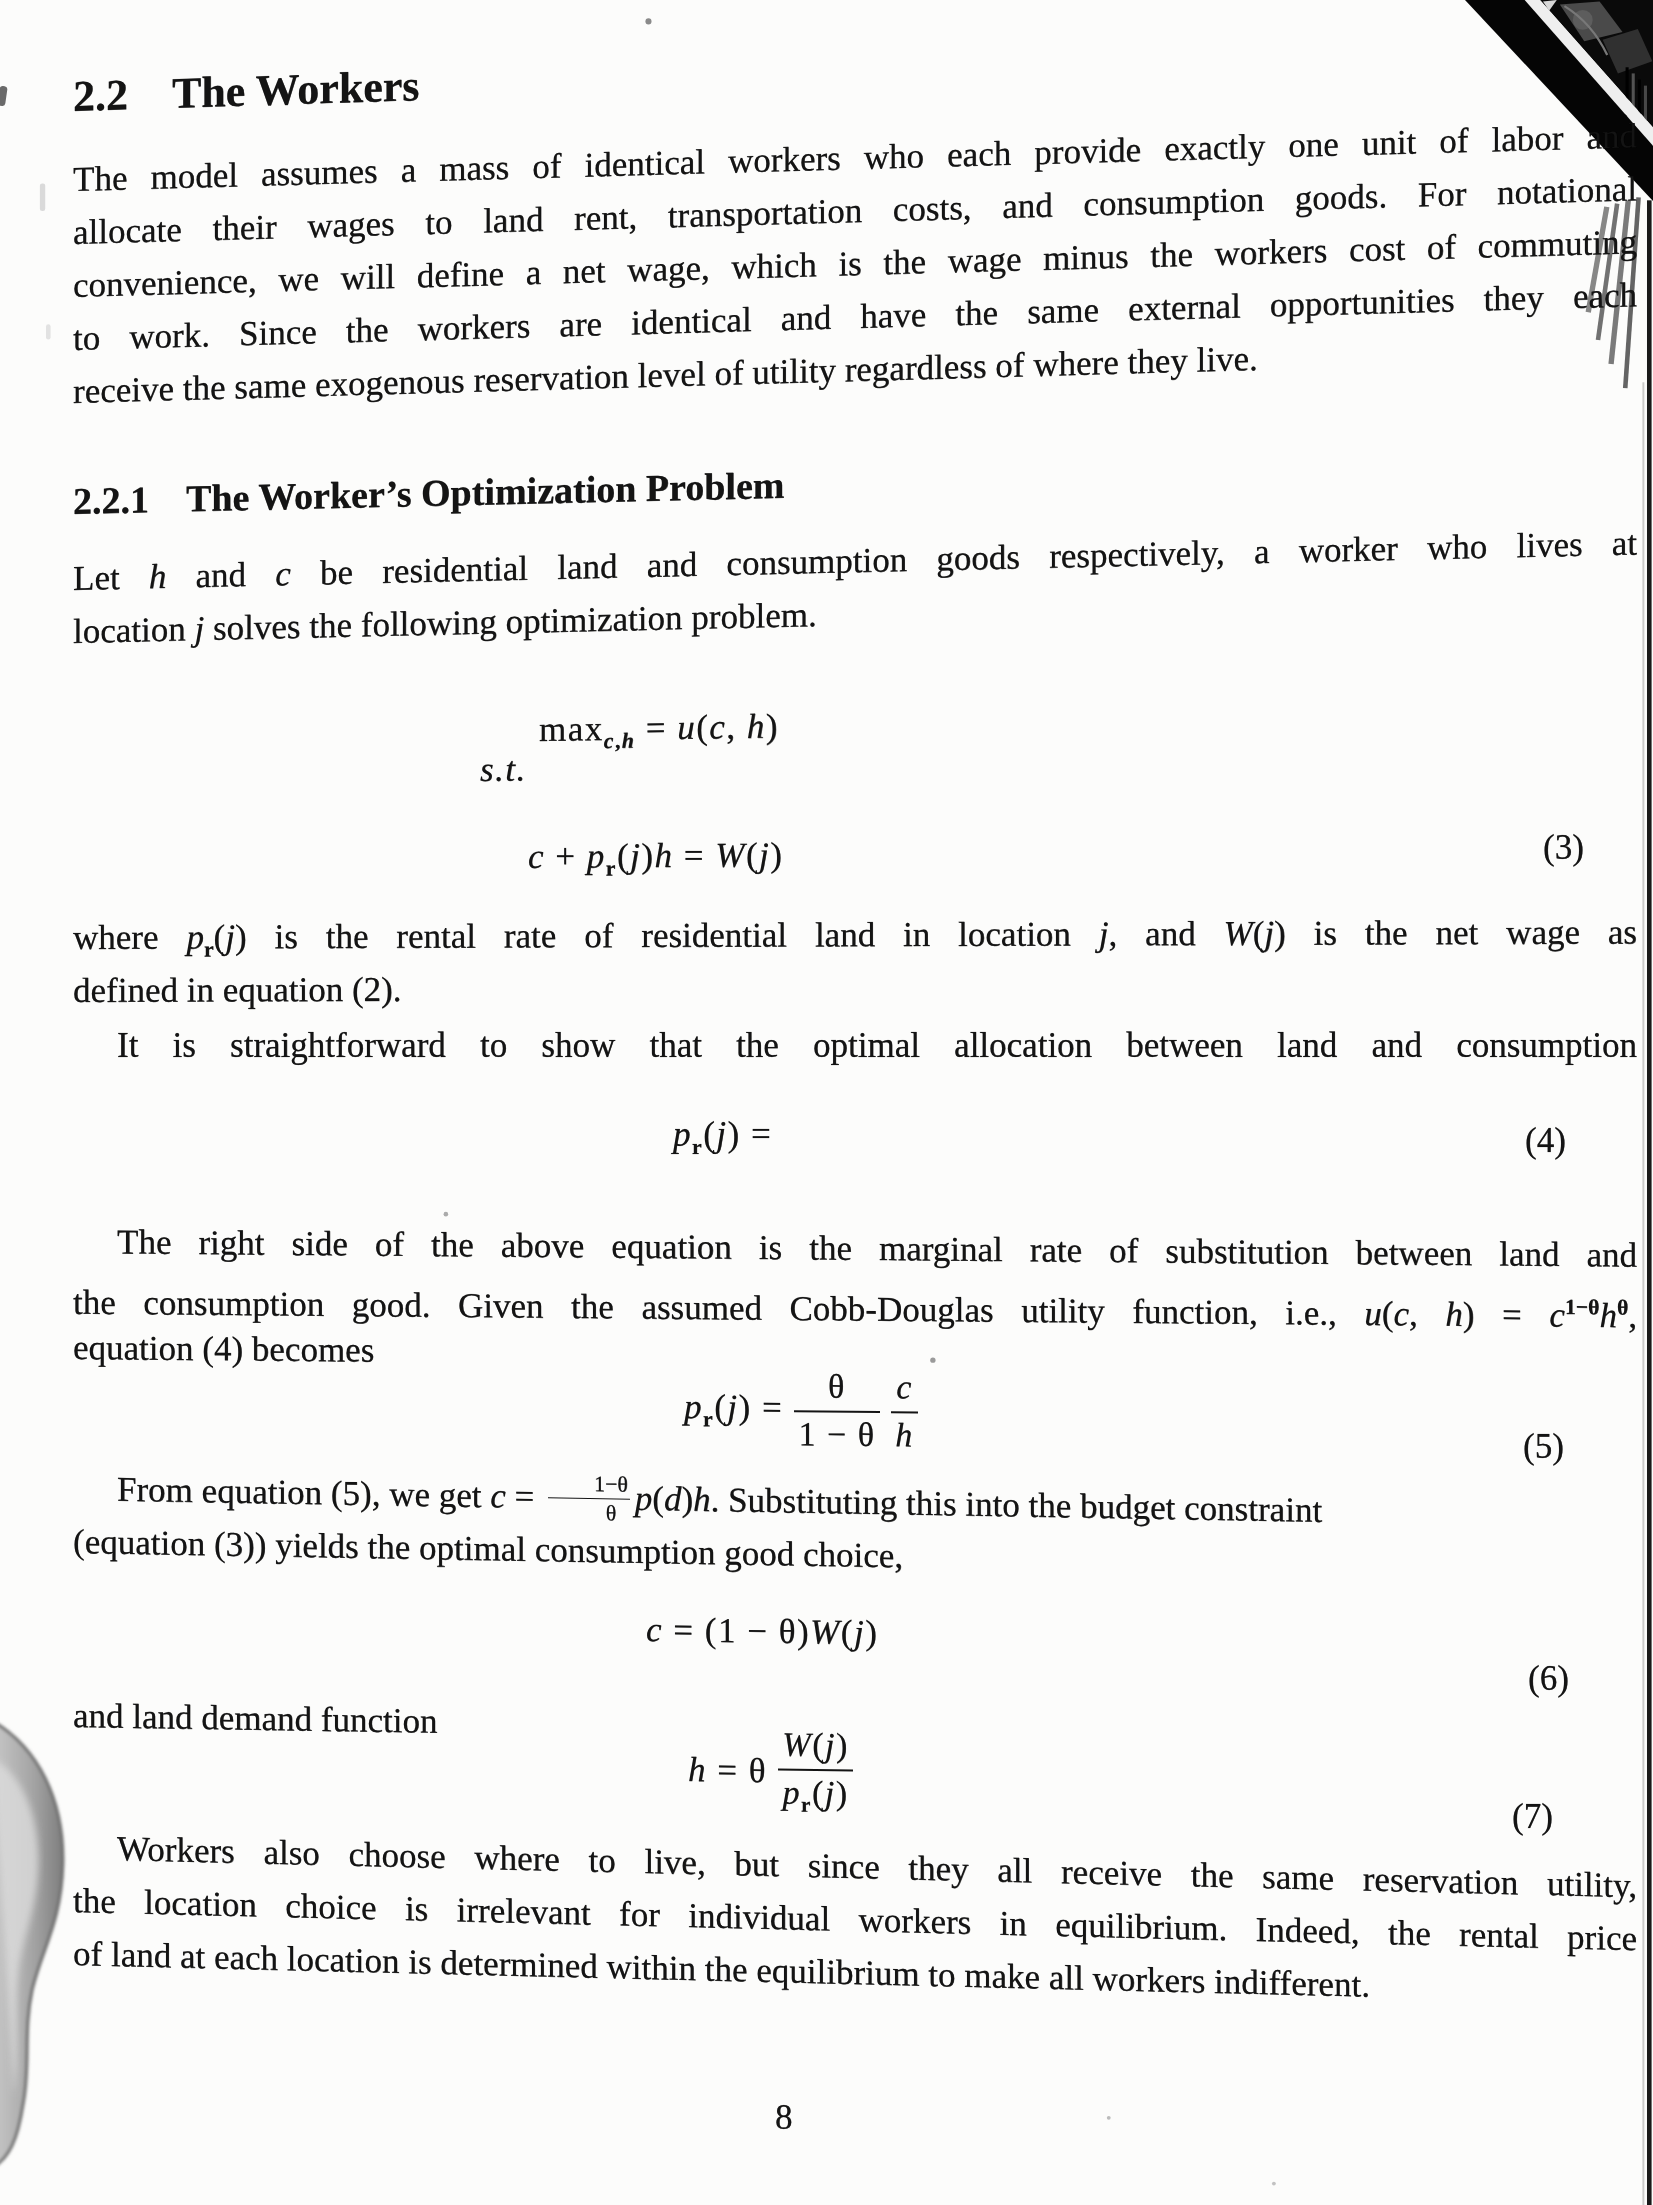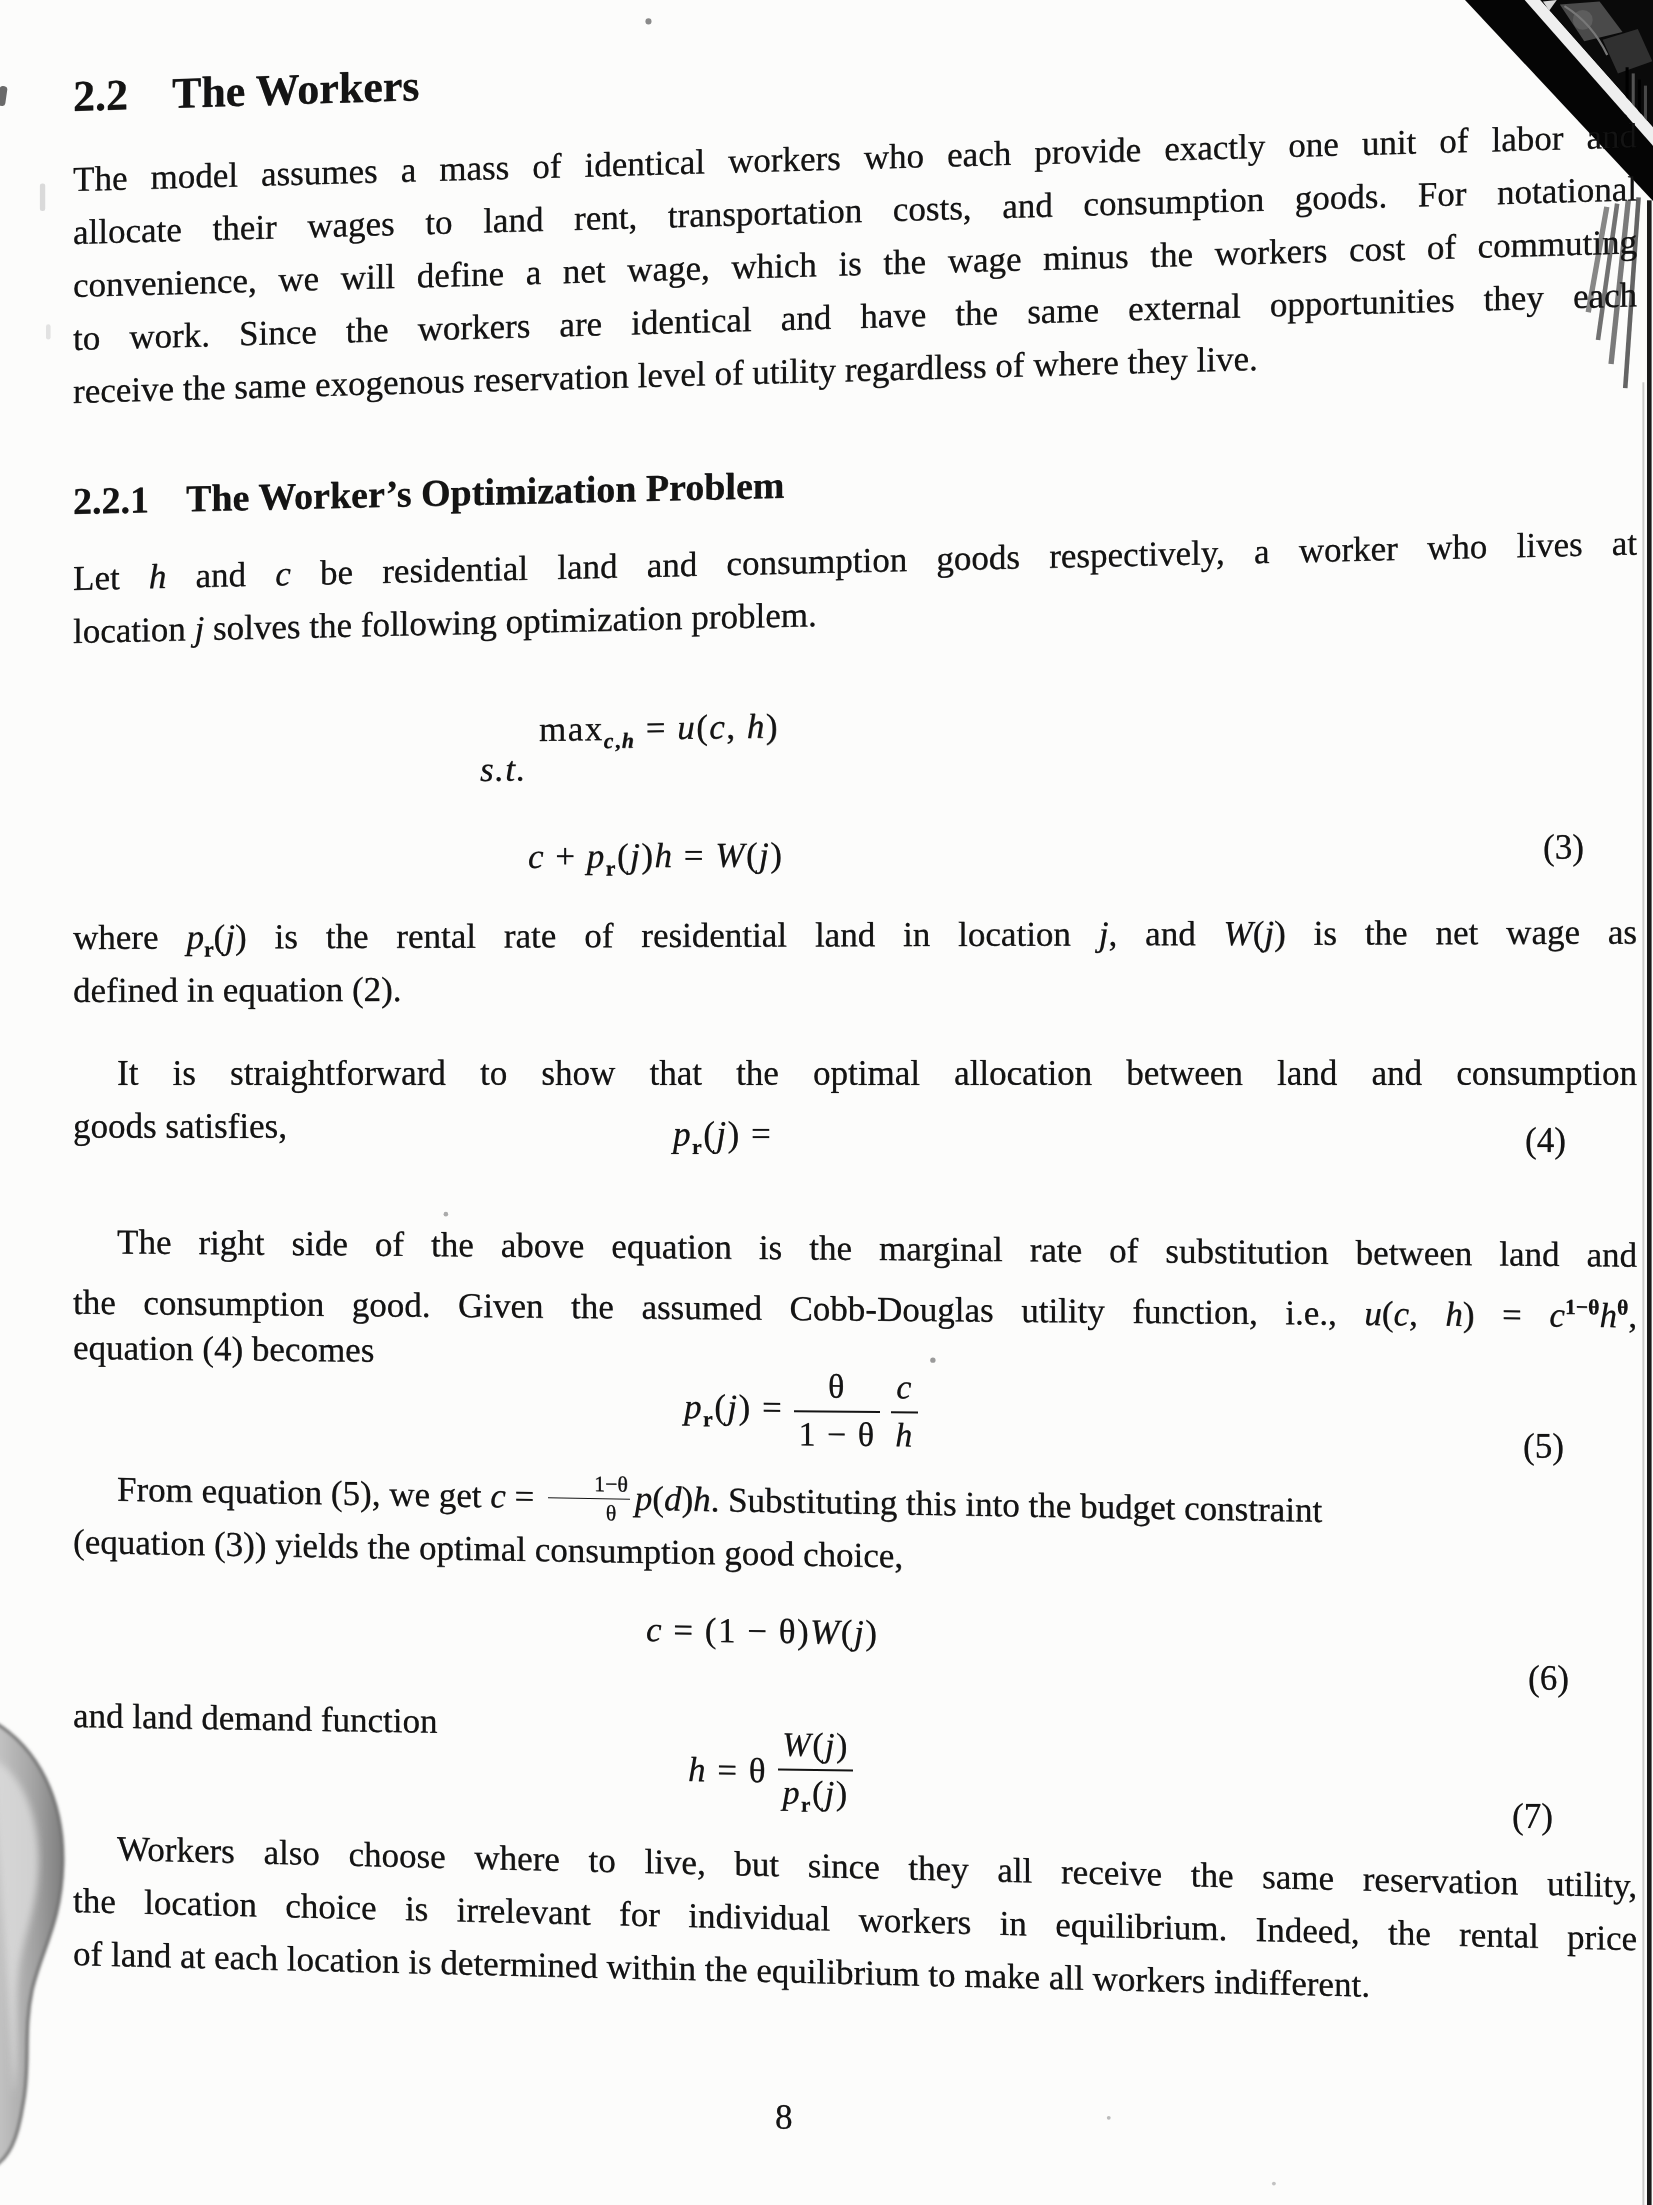--- a/index.html
+++ b/index.html
@@ -121,23 +121,22 @@
   <div class="eq txt" style="left:480px;top:750px;transform:skewY(-0.8deg)"><i>s.t.</i></div>
 
   <div class="eq txt" style="left:528px;top:837px;transform:skewY(-0.4deg)"><i>c</i> + <i>p</i><sub>r</sub>(<i>j</i>)<i>h</i> = <i>W</i>(<i>j</i>)</div>
   <div class="eqnum txt" style="left:1543px;top:828px">(3)</div>
 
   <div class="blk txt" style="top:911px;transform:skewY(-0.2deg)">
     <div class="ln jl">where <i>p</i><sub>r</sub>(<i>j</i>) is the rental rate of residential land in location <i>j</i>, and <i>W</i>(<i>j</i>) is the net wage as</div>
     <div class="ln">defined in equation (2).</div>
   </div>
 
-  <div class="blk txt" style="top:1047px;transform:skewY(0deg)">
+  <div class="blk txt" style="top:1019px;transform:skewY(0deg)">
     <div class="ln jl indent">It is straightforward to show that the optimal allocation between land and consumption</div>
-    <div class="ln">goods satisfies,</div>
   </div>
 
   <div class="eq eqflex txt" style="left:673px;top:1115px;transform:skewY(0deg)">
     <span><i>p</i><sub>r</sub>(<i>j</i>) =</span>
   </div>
   <div class="eqnum txt" style="left:1525px;top:1121px">(4)</div>
 
   <div class="blk txt" style="top:1215px;transform:skewY(0.5deg)">
     <div class="ln jl indent">The right side of the above equation is the marginal rate of substitution between land and</div>
     <div class="ln jl">the consumption good.  Given the assumed Cobb-Douglas utility function, i.e., <i>u</i>(<i>c</i>, <i>h</i>) = <i>c</i><sup>1−θ</sup><i>h</i><sup>θ</sup>,</div>

